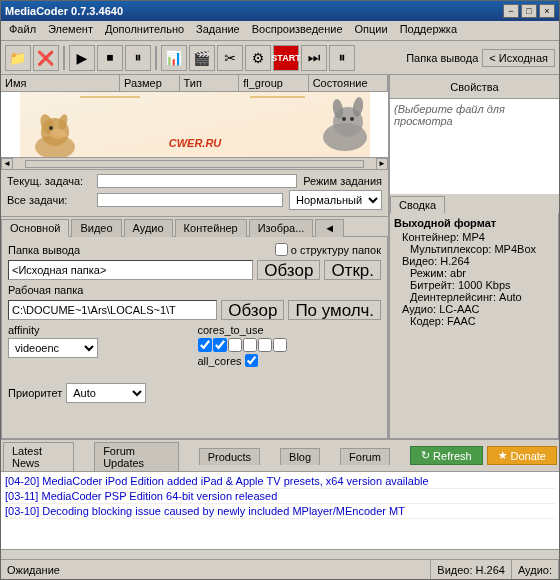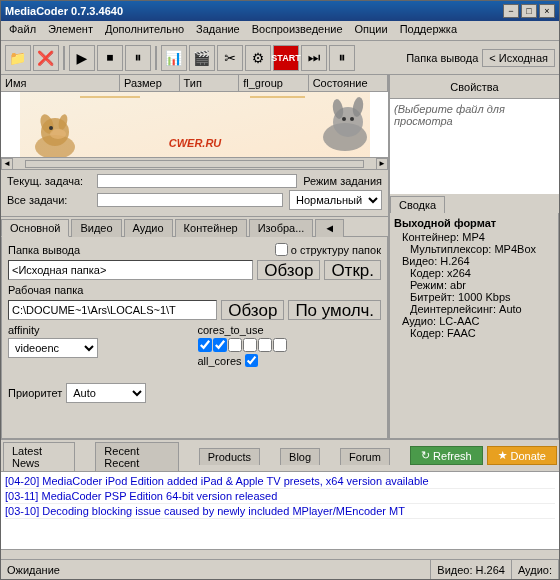--- a/index.html
+++ b/index.html
@@ -300,23 +300,20 @@
         <div class="summary-item">
           <span>Контейнер:</span> <span>MP4</span>
         </div>
         <div class="summary-subitem">
           <span>Мультиплексор:</span> <span>MP4Box</span>
         </div>
         <div class="summary-item">
           <span>Видео:</span> <span>H.264</span>
         </div>
         <div class="summary-subitem">
-          <span>Кодер:</span> <span>x264</span>
-        </div>
-        <div class="summary-subitem">
           <span>Режим:</span> <span>abr</span>
         </div>
         <div class="summary-subitem">
           <span>Битрейт:</span> <span>1000 Kbps</span>
         </div>
         <div class="summary-subitem">
           <span>Деинтерлейсинг:</span> <span>Auto</span>
         </div>
         <div class="summary-item">
           <span>Аудио:</span> <span>LC-AAC</span>
@@ -325,21 +322,21 @@
           <span>Кодер:</span> <span>FAAC</span>
         </div>
       </div>
     </div>
 
   </div>
 
   <div class="news-area">
     <div class="news-tab-bar">
       <div class="news-tab active">Latest News</div>
-      <div class="news-tab">Recent Recent</div>
+      <div class="news-tab">Forum Updates</div>
       <div class="news-tab">Products</div>
       <div class="news-tab">Blog</div>
       <div class="news-tab">Forum</div>
       <div class="news-tab-actions">
         <button class="refresh-btn">
           <span>↻</span>
           <span>Refresh</span>
         </button>
         <button class="donate-btn">
           <span>★</span>

